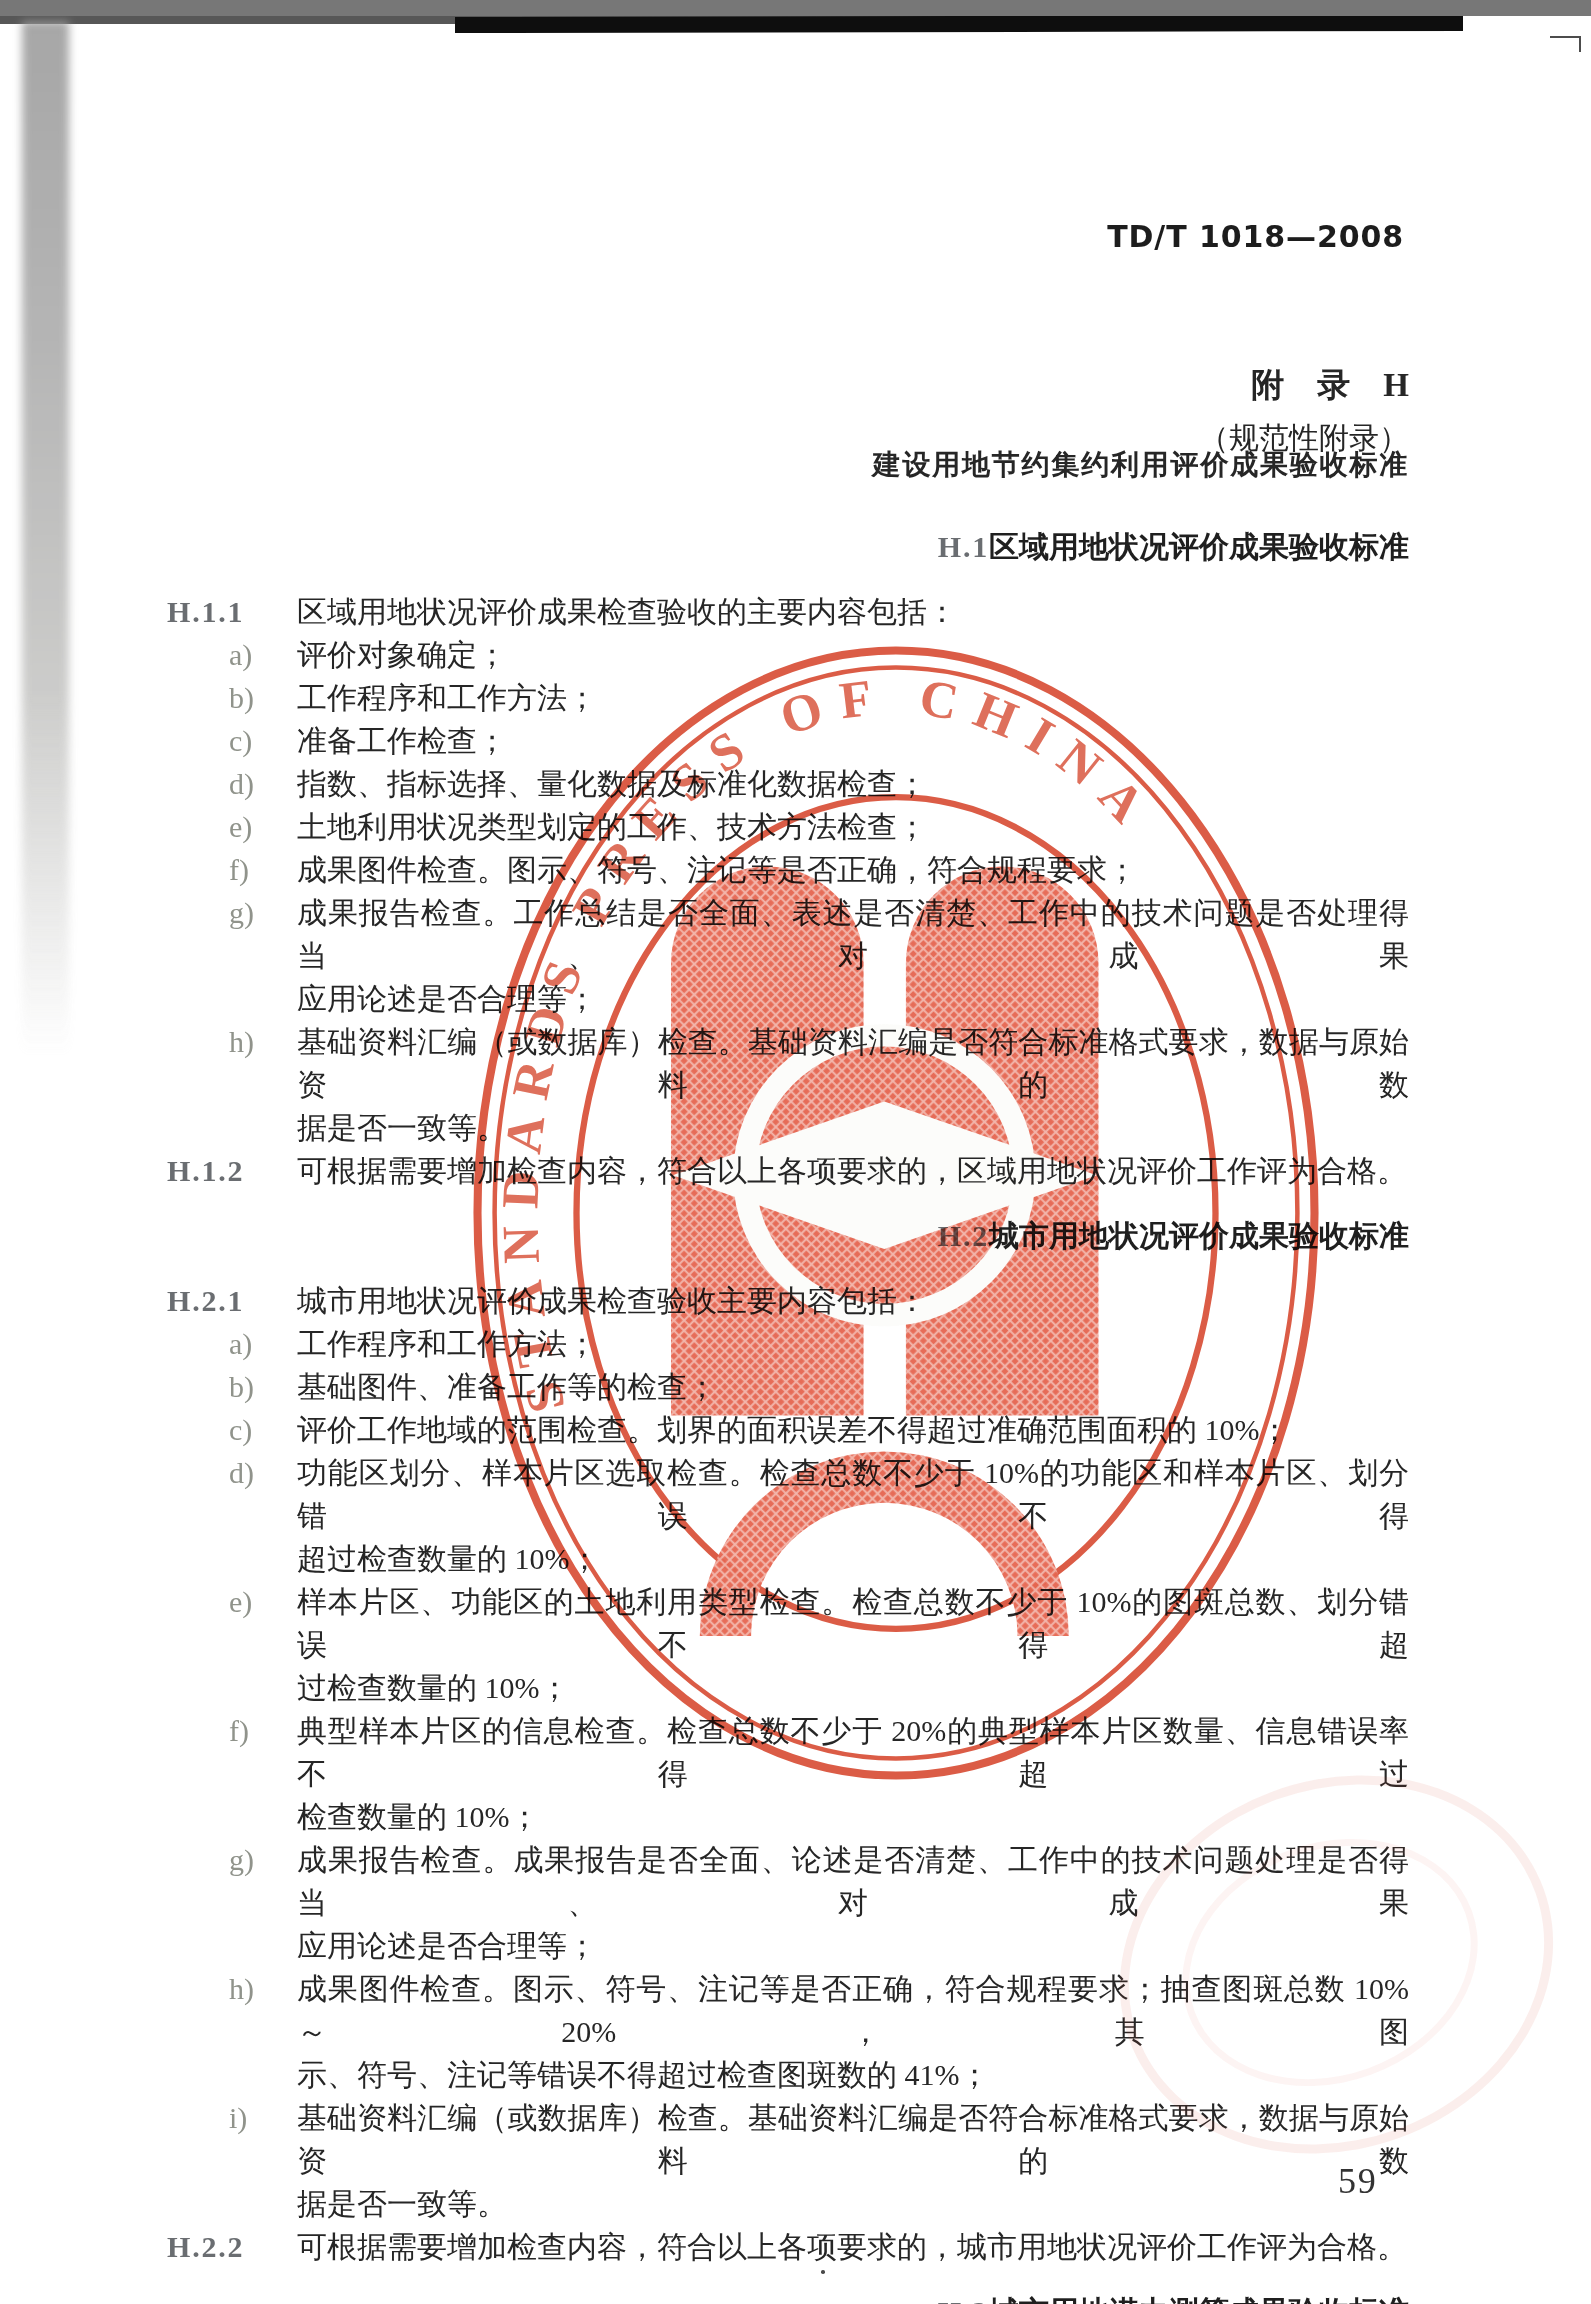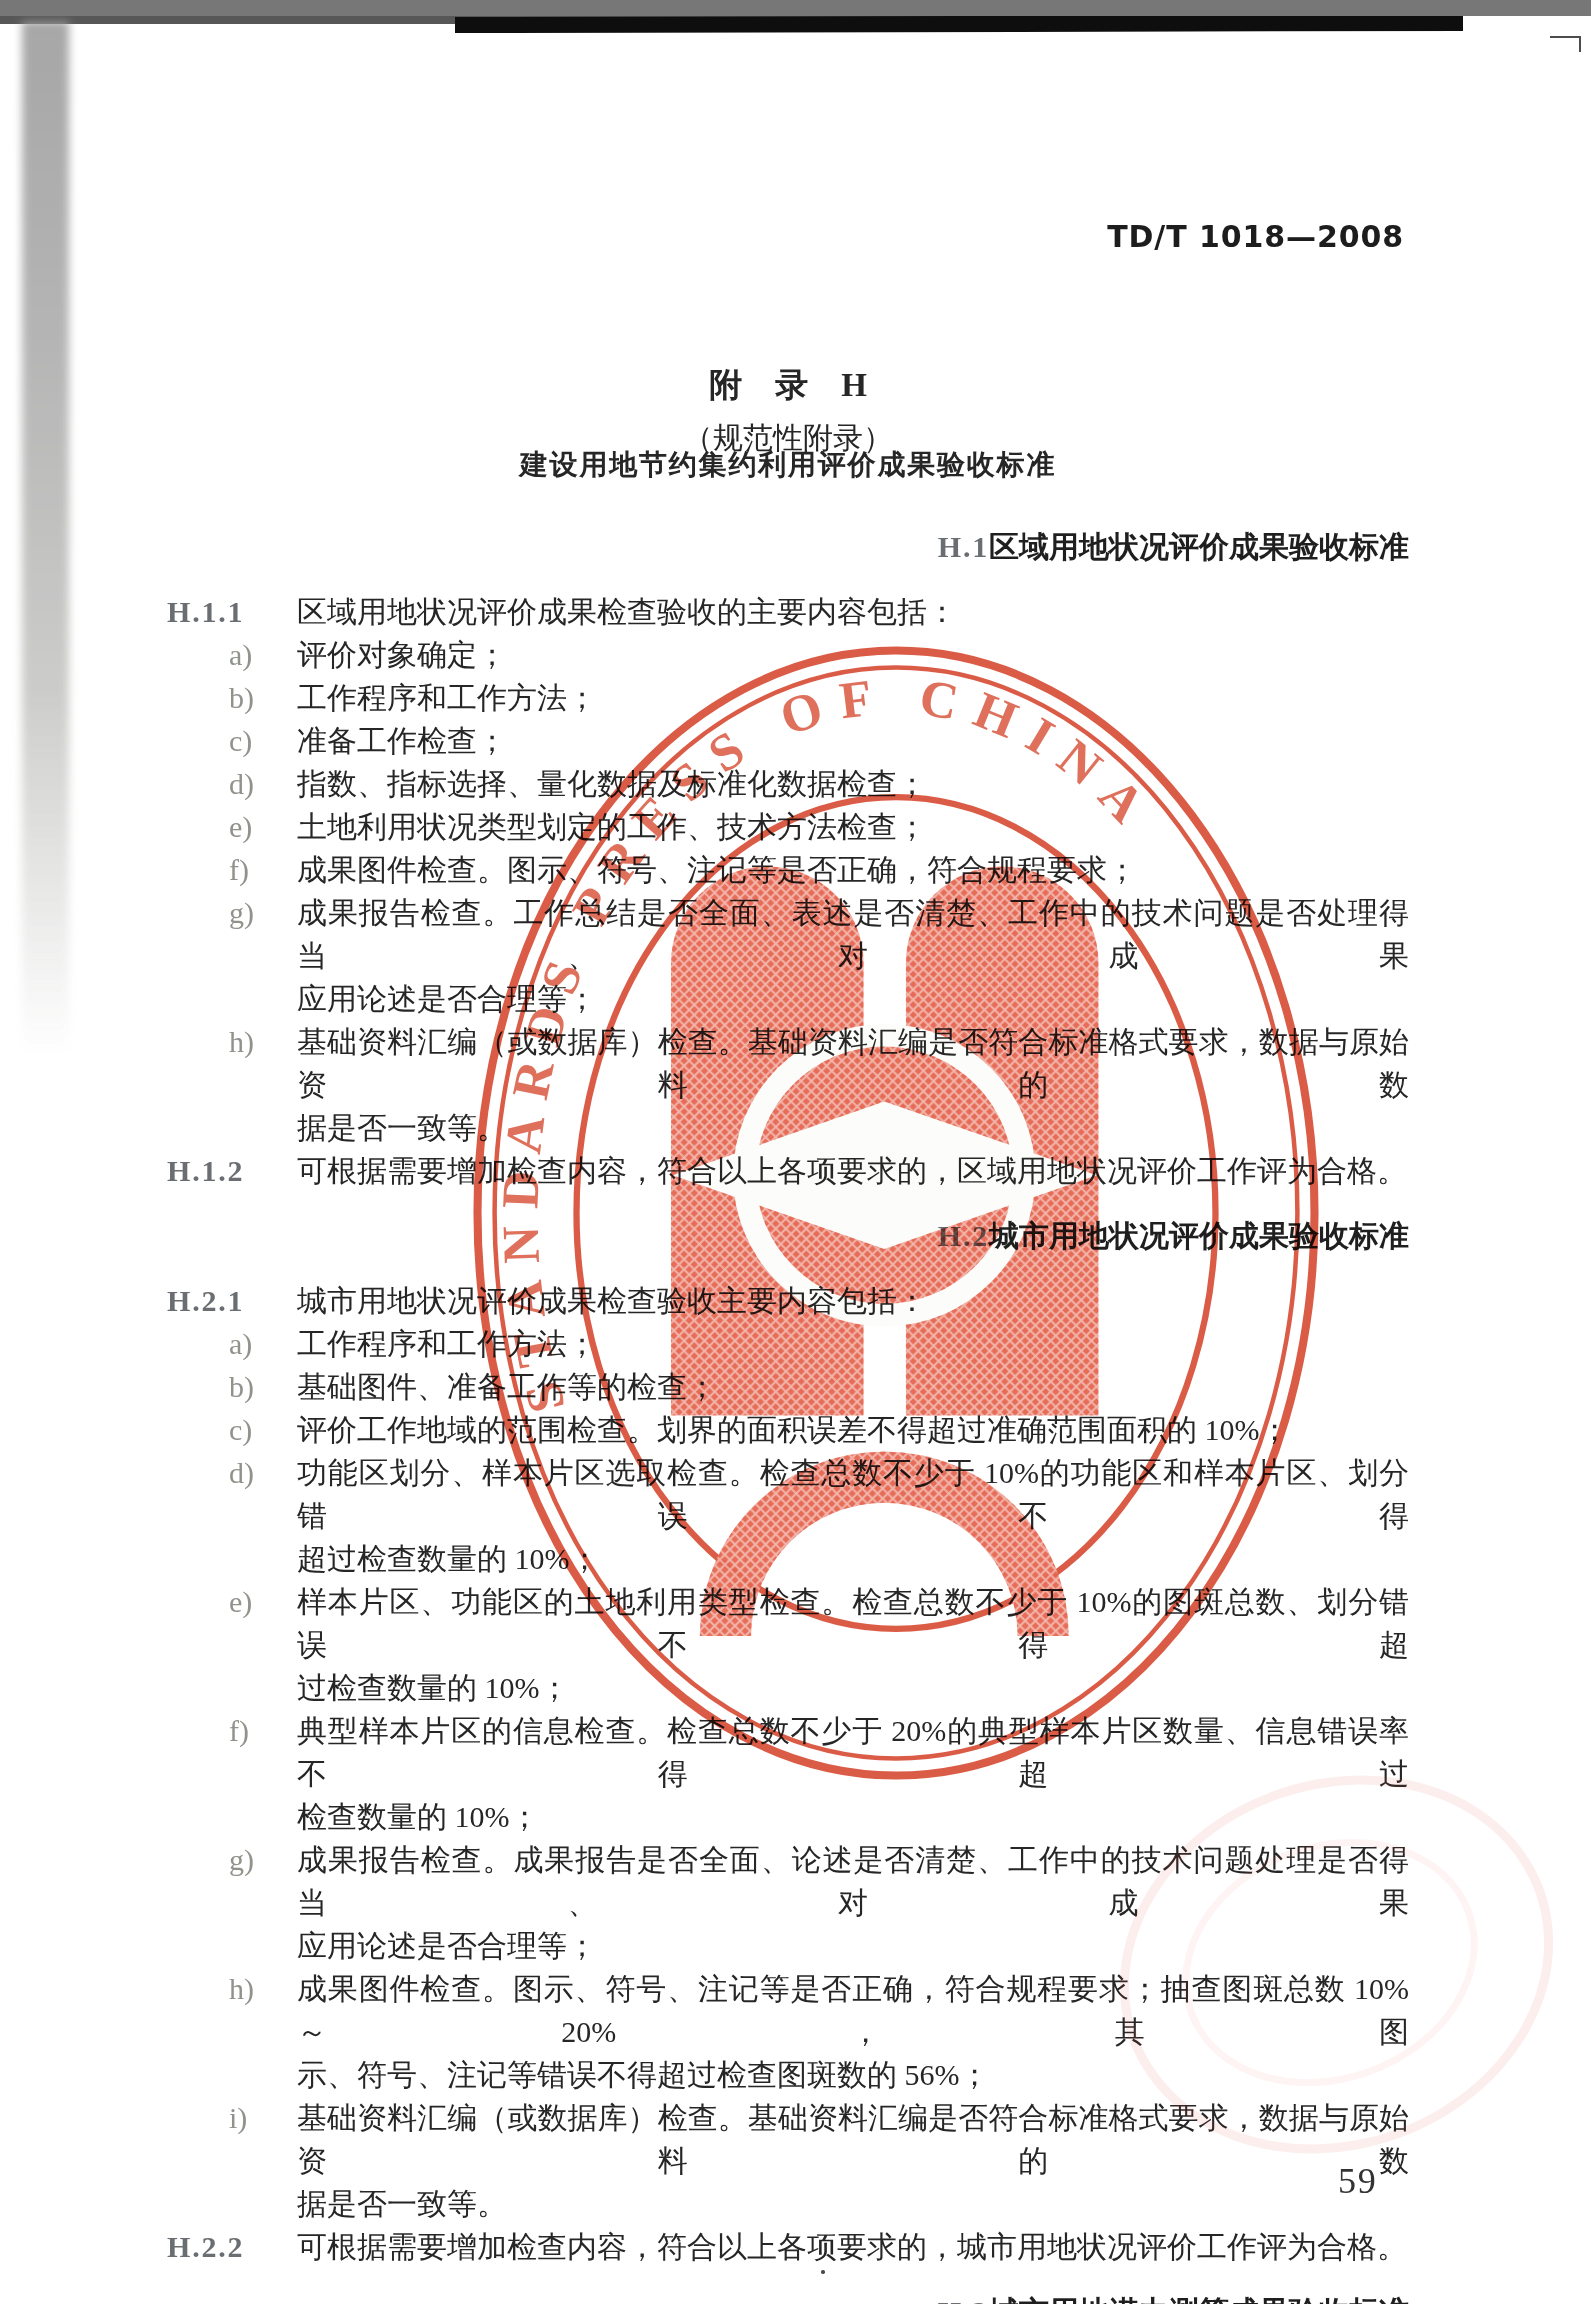--- a/index.html
+++ b/index.html
@@ -17,21 +17,21 @@
     filter:blur(4.5px);opacity:.85;
   }
   .corner-mark{position:absolute;left:1550px;top:20px;width:29px;height:13.5px;border-top:2.7px solid #4c4c4c;border-right:2.7px solid #4c4c4c;}
   .dot1{position:absolute;left:821px;top:2254px;width:3.6px;height:3.6px;border-radius:50%;background:#4a4a4a;}
   .dot2{position:absolute;left:1264px;top:2288px;width:4.5px;height:4.5px;border-radius:50%;background:#3c3c3c;}
   
   .std-number{
     position:absolute;top:203px;right:187px;font-family:"DejaVu Sans","Liberation Sans",sans-serif;
     font-size:30px;font-weight:600;letter-spacing:0.9px;color:#1d1d1d;
   }
-  .title-block{position:absolute;left:167px;width:1242px;text-align:center;}
+  .title-block{position:absolute;left:167px;width:1242px;text-align:right;}
   #appendix-label{top:347px;font-size:33px;font-weight:bold;}
   #appendix-type{top:402px;font-size:30px;}
   #appendix-title{top:430px;font-size:28px;font-weight:bold;letter-spacing:1.8px;}
   
   #content{position:absolute;left:167px;top:509px;width:1242px;font-size:30px;}
   .line{position:relative;line-height:43px;min-height:43px;}
   .section-heading{margin:22.5px 0 21.6px 0;font-weight:bold;text-align:right;}
   #content > .section-heading:first-child{margin-top:0;}
   .sec-label,.clause-label{
     display:inline-block;width:130px;color:#565a5e;letter-spacing:1.8px;
@@ -95,21 +95,21 @@
       <div class="line item"><span class="letter">c)</span><span class="item-text">评价工作地域的范围检查。划界的面积误差不得超过准确范围面积的 10%；</span></div>
       <div class="line item fill"><span class="letter">d)</span><span class="item-text">功能区划分、样本片区选取检查。检查总数不少于 10%的功能区和样本片区、划分错误不得</span></div>
       <div class="line cont"><span class="item-text">超过检查数量的 10%；</span></div>
       <div class="line item fill"><span class="letter">e)</span><span class="item-text">样本片区、功能区的土地利用类型检查。检查总数不少于 10%的图斑总数、划分错误不得超</span></div>
       <div class="line cont"><span class="item-text">过检查数量的 10%；</span></div>
       <div class="line item fill"><span class="letter">f)</span><span class="item-text">典型样本片区的信息检查。检查总数不少于 20%的典型样本片区数量、信息错误率不得超过</span></div>
       <div class="line cont"><span class="item-text">检查数量的 10%；</span></div>
       <div class="line item fill"><span class="letter">g)</span><span class="item-text">成果报告检查。成果报告是否全面、论述是否清楚、工作中的技术问题处理是否得当、对成果</span></div>
       <div class="line cont"><span class="item-text">应用论述是否合理等；</span></div>
       <div class="line item fill"><span class="letter">h)</span><span class="item-text">成果图件检查。图示、符号、注记等是否正确，符合规程要求；抽查图斑总数 10%～20%，其图</span></div>
-      <div class="line cont"><span class="item-text">示、符号、注记等错误不得超过检查图斑数的 56%；</span></div>
+      <div class="line cont"><span class="item-text">示、符号、注记等错误不得超过检查图斑数的 41%；</span></div>
       <div class="line item fill"><span class="letter">i)</span><span class="item-text">基础资料汇编（或数据库）检查。基础资料汇编是否符合标准格式要求，数据与原始资料的数</span></div>
       <div class="line cont"><span class="item-text">据是否一致等。</span></div>
       <div class="line clause"><span class="clause-label">H.2.2</span><span class="clause-text">可根据需要增加检查内容，符合以上各项要求的，城市用地状况评价工作评为合格。</span></div>
       <div class="line section-heading"><span class="sec-label">H.3</span><span class="sec-title">城市用地潜力测算成果验收标准</span></div>
     </div>
 
   <svg id="seal" width="882" height="1188" viewBox="0 0 980 1320">
     <defs>
       <pattern id="gp" width="16" height="16" patternUnits="userSpaceOnUse" patternTransform="rotate(45)">
         <rect width="16" height="16" fill="#e2543c"></rect>

